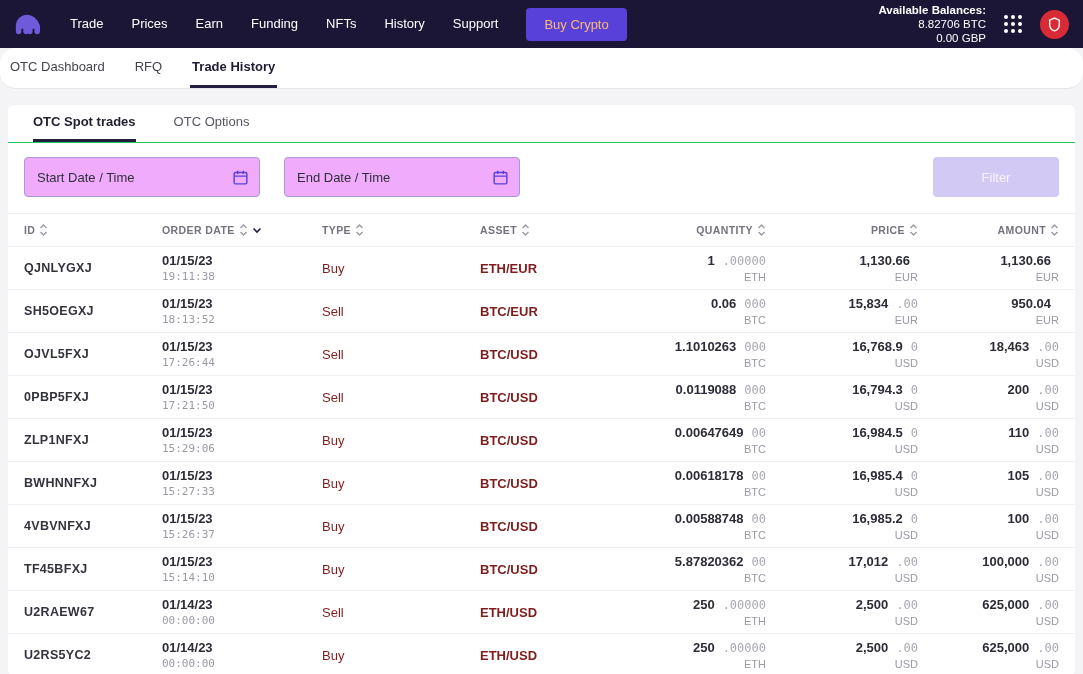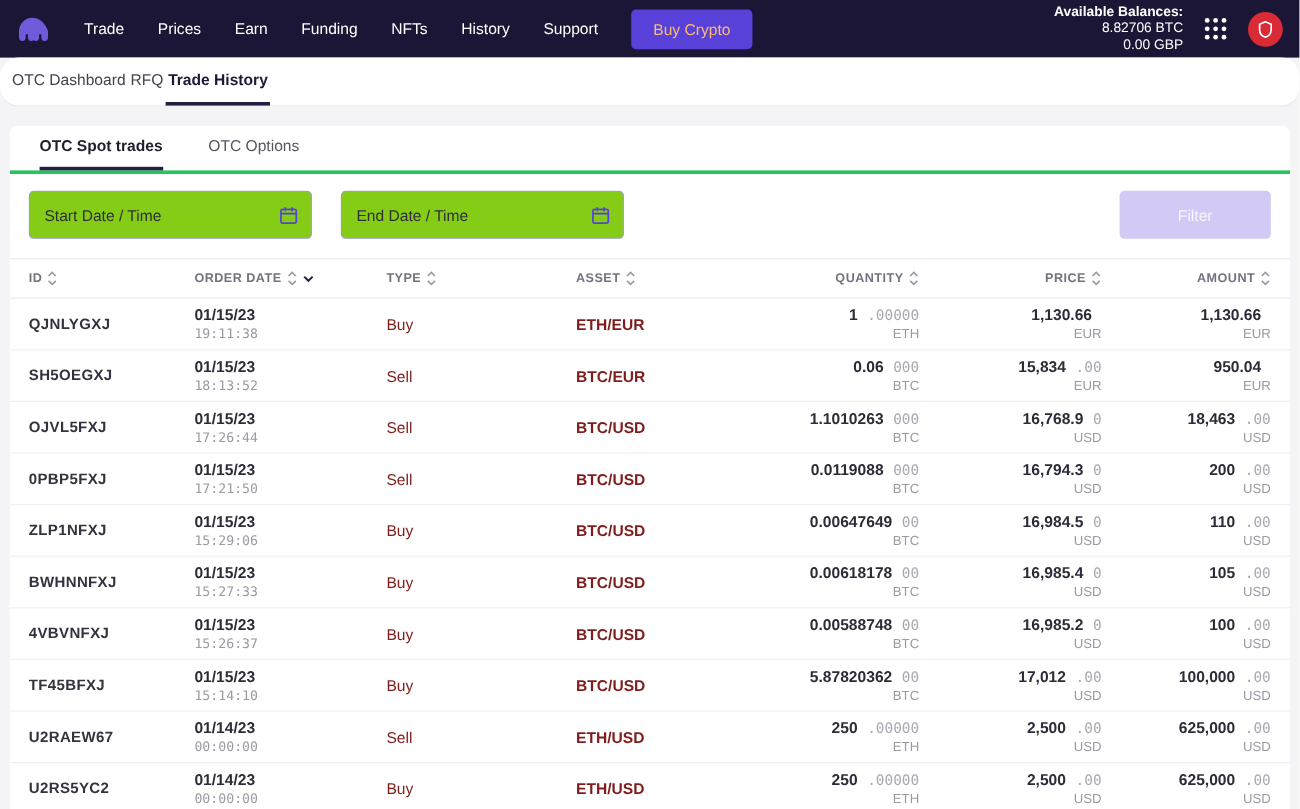--- a/index.html
+++ b/index.html
@@ -51,52 +51,53 @@
   .shield-wrap {
     width: 29px; height: 29px; border-radius: 50%;
     background: var(--danger, #d92b35);
     display: flex; align-items: center; justify-content: center;
     cursor: pointer;
   }
   
   .subnav {
     background: #fff;
     display: flex;
+    gap: 26px;
     padding: 0 8px;
     border-bottom: 1px solid #e6e6ea;
     height: 41px;
     border-radius: 16px;
   }
   .subnav-item {
     font-size: 13px;
     color: #44444f;
     line-height: 38px;
     border-bottom: 3px solid transparent;
     cursor: pointer;
     padding: 0 2px;
     white-space: nowrap;
   }
   .subnav-item.active { color: #1d1a33; font-weight: 700; border-bottom-color: #23203f; }
   
   .main { padding: 16px 8px 18px; }
   .card { background: #fff; border-radius: 6px; overflow: hidden; }
-  .card-tabs { display: flex; gap: 38px; padding: 0 25px; border-bottom: 3px solid #22c55e; }
+  .card-tabs { display: flex; gap: 38px; padding: 0 25px; border-bottom: 1px solid #22c55e; }
   .card-tab {
     font-size: 13px; color: #55555f; line-height: 34px;
     border-bottom: 3px solid transparent; cursor: pointer; white-space: nowrap;
   }
   .card-tab.active { color: #1f1f2e; font-weight: 700; border-bottom-color: #23203f; }
   
   .filter-row { display: flex; align-items: center; gap: 24px; padding: 14px 16px 16px; }
   .date-input {
     width: 236px; height: 40px;
     border: 1px solid #a49ad6; border-radius: 4px;
     display: flex; align-items: center;
     padding: 0 10px 0 12px;
-    background: #84cc16;
+    background: #f0abfc;
   }
   .date-input input {
     border: none; outline: none; flex: 1;
     font-family: inherit; font-size: 13px; color: #2f2f3a;
     background: transparent;
   }
   .date-input input::placeholder { color: #2f2f3a; opacity: 1; }
   .cal-icon { display: flex; cursor: pointer; }
   .filter-btn {
     margin-left: auto;

